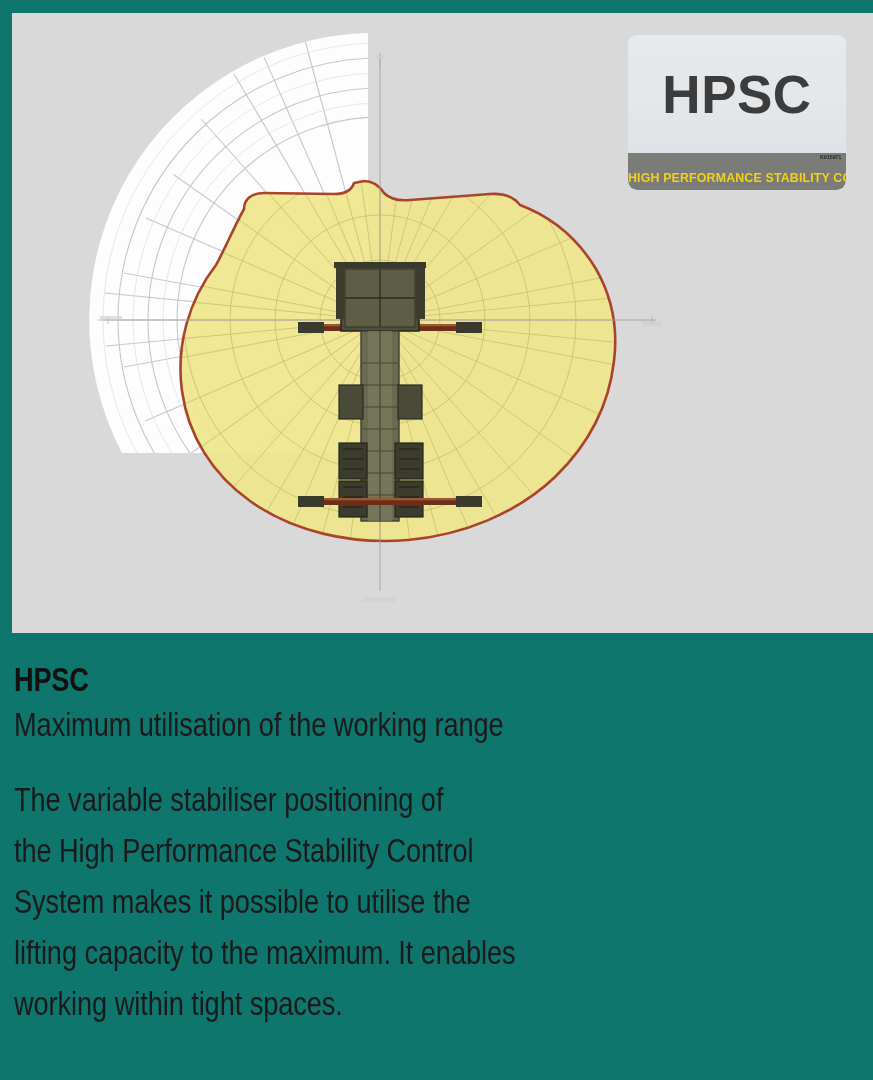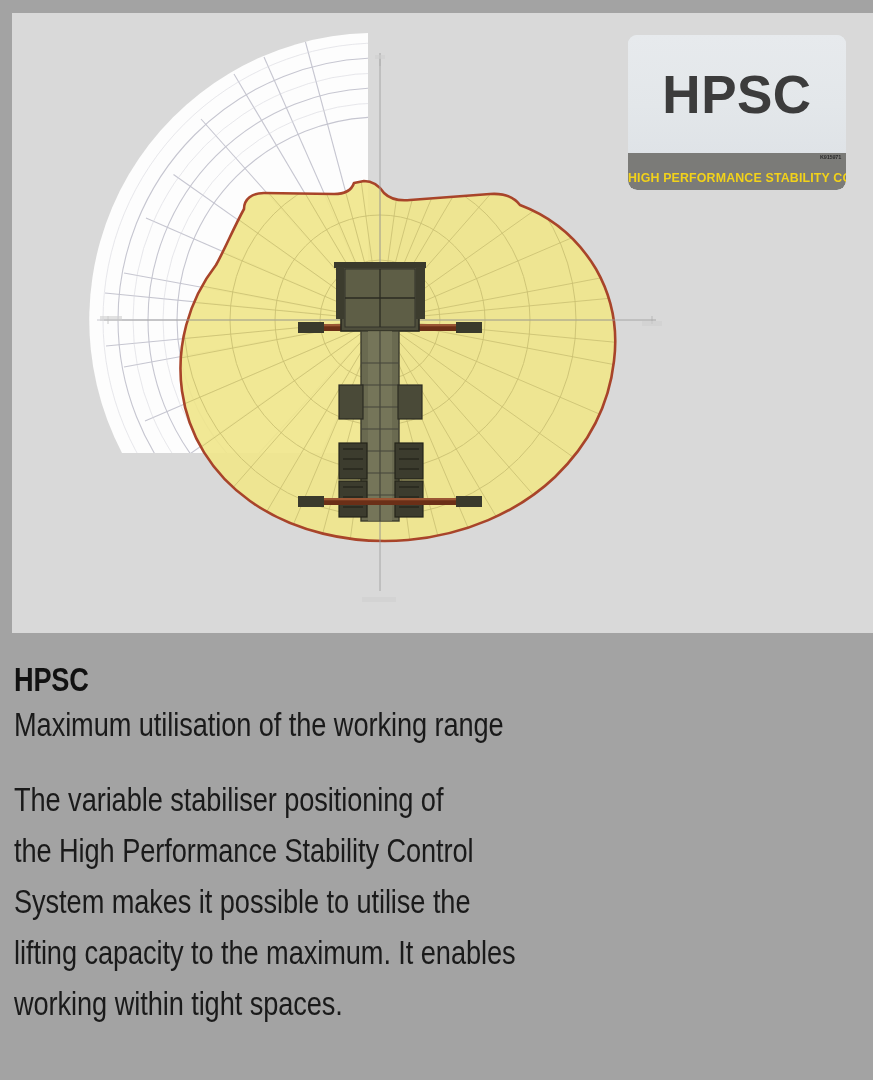--- a/index.html
+++ b/index.html
@@ -7,21 +7,21 @@
   html, body {
     margin: 0; padding: 0;
     width: 873px; height: 1080px;
     background: #ffffff;
     font-family: "Liberation Sans", sans-serif;
     overflow: hidden;
   }
   #page {
     position: relative;
     width: 873px; height: 1080px;
-    background: #a3a3a3;
+    background: #0f766e;
   }
 
   
   #image-panel {
     position: absolute;
     left: 12px; top: 13px;
     width: 861px; height: 620px;
     background: #d9d9d9;
     overflow: hidden;
   }

